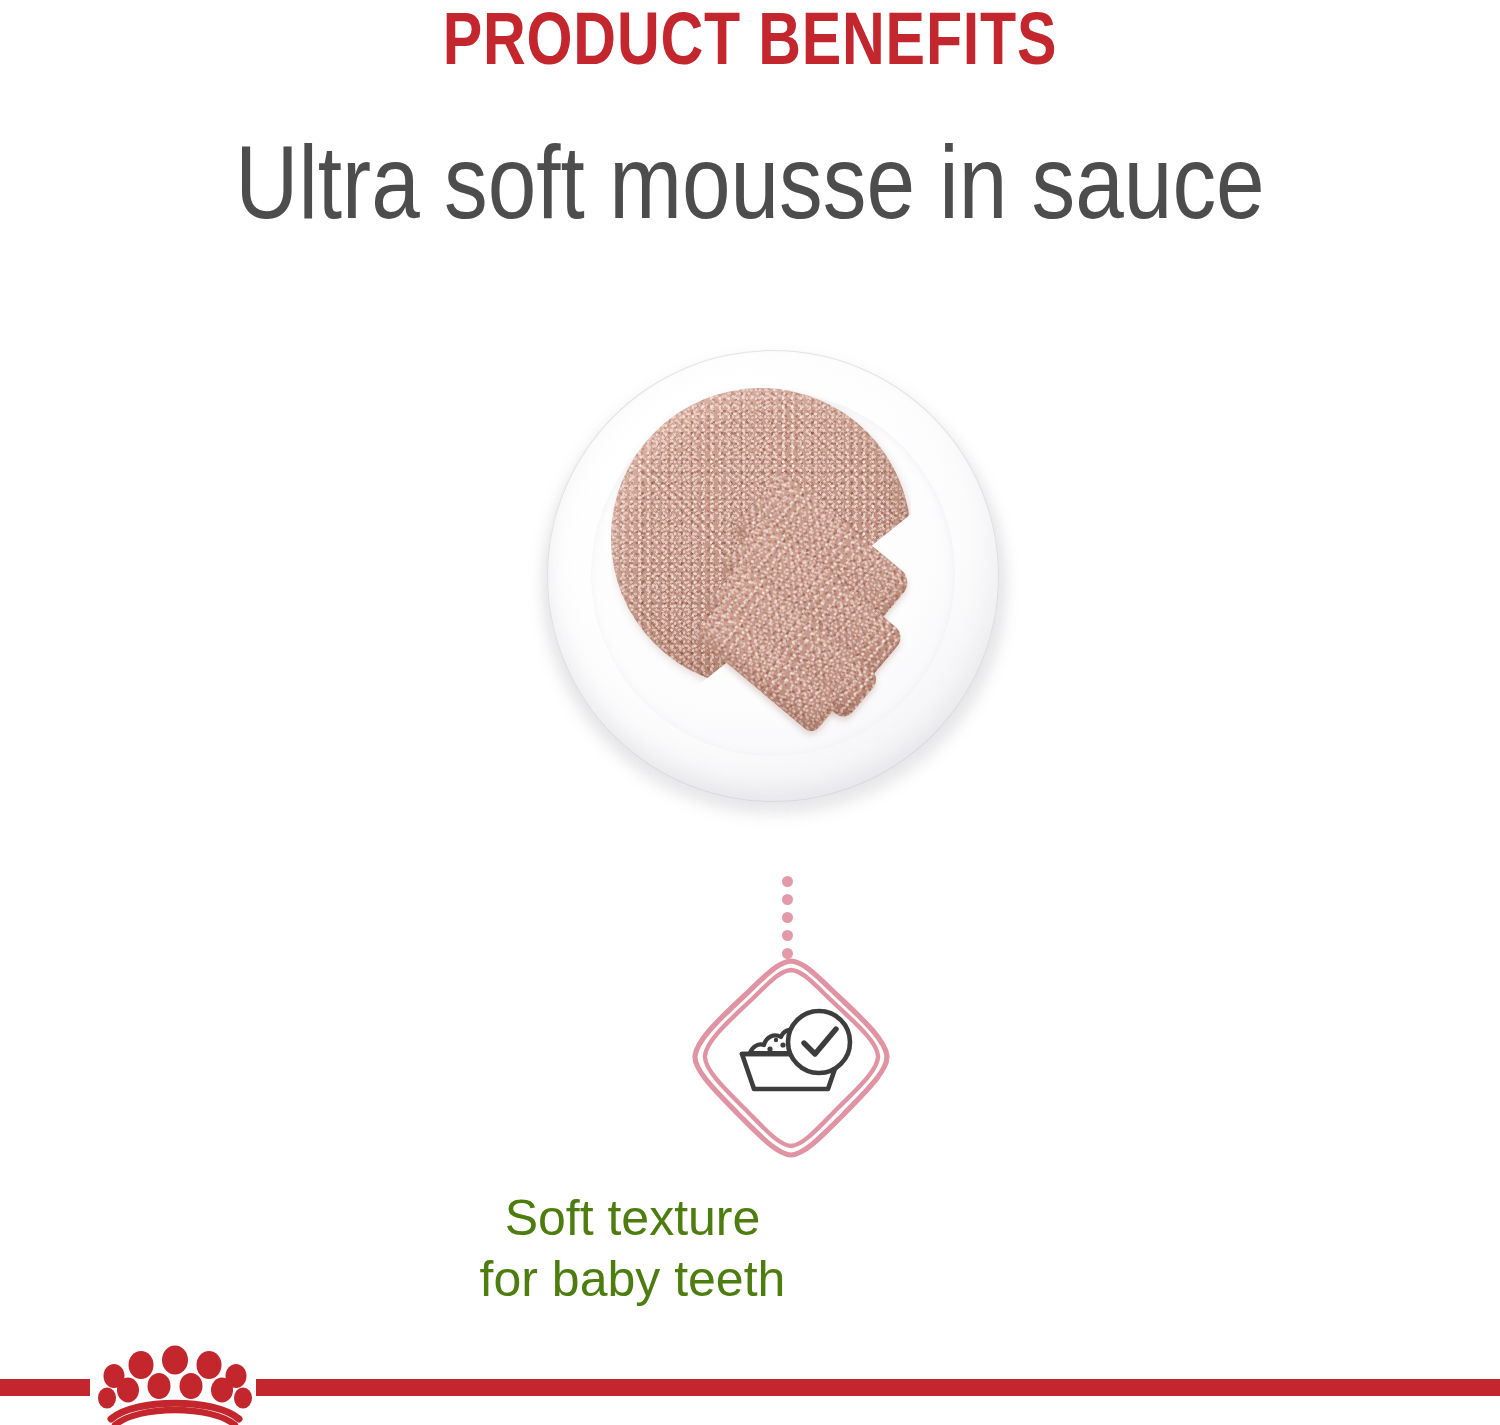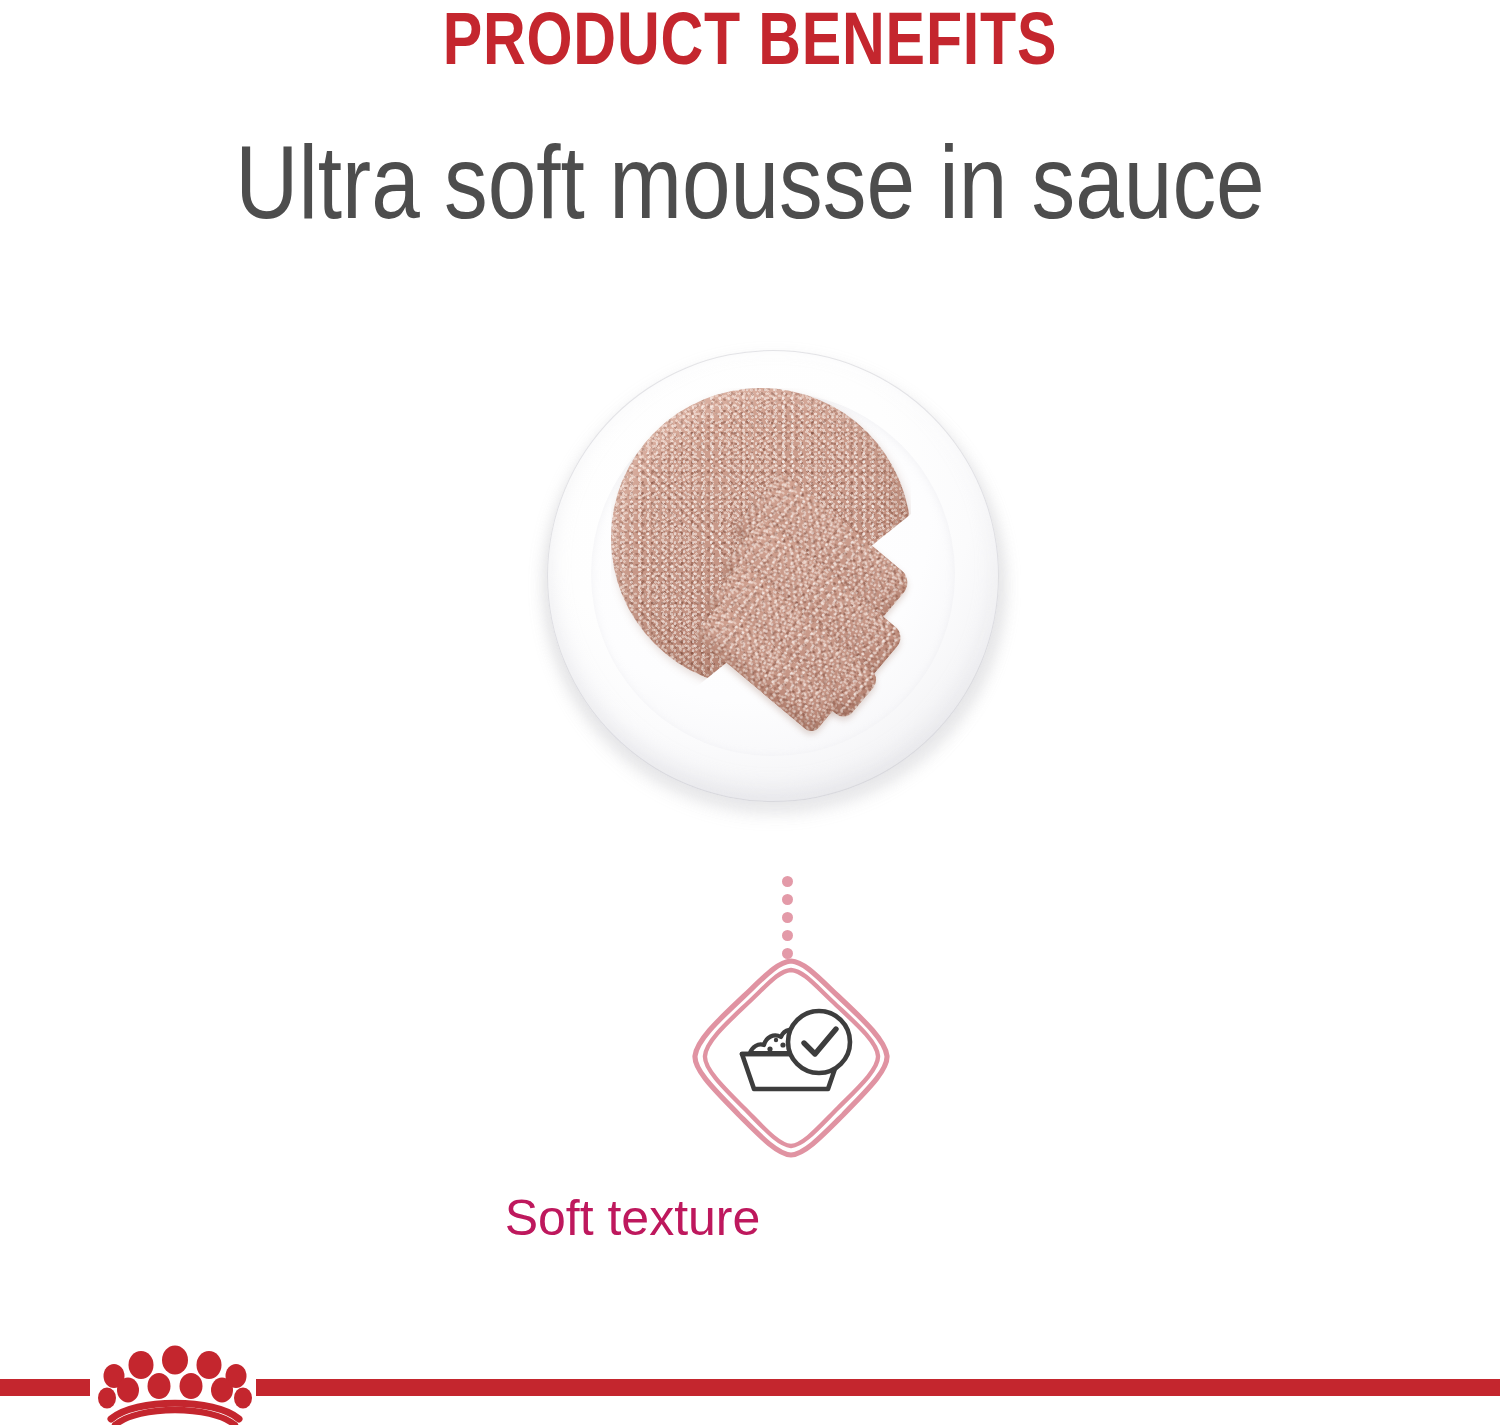--- a/index.html
+++ b/index.html
@@ -226,21 +226,21 @@
   }
   #benefit-icon svg { display: block; }
 
   
   #benefit-caption {
     position: absolute;
     left: 0;
     top: 1188px;
     width: 1265px;
     text-align: center;
-    color: #be185d;
+    color: #4d7c0f;
     font-family: "Liberation Sans", sans-serif;
     font-size: 50px;
     line-height: 61px;
     font-weight: normal;
   }
   #benefit-caption .cap-line { display: block; white-space: nowrap; }
 
   
   #footer-bar {
     position: absolute;
@@ -345,20 +345,21 @@
       <line x1="54" y1="99" x2="152" y2="99" stroke="#3D3D3D" stroke-width="4.6" stroke-linecap="round"></line>
 
       <circle cx="131" cy="87" r="31" fill="#ffffff" stroke="#3D3D3D" stroke-width="4.6"></circle>
       <path d="M116 88 L127 99 L148 74" fill="none" stroke="#3D3D3D" stroke-width="5.4" stroke-linecap="round" stroke-linejoin="round"></path>
     </g>
   </svg>
 </div>
 
 <div id="benefit-caption">
   <span class="cap-line">Soft texture</span>
+  <span class="cap-line">for baby teeth</span>
 </div>
 
 <div id="footer-bar">
   <div class="footer-rule" id="footer-rule-left"></div>
   <div class="footer-rule" id="footer-rule-right"></div>
 
   <div id="crown-logo">
     <svg width="160" height="82" viewBox="0 0 160 82" xmlns="http://www.w3.org/2000/svg">
       <g fill="#C4262E">
 

